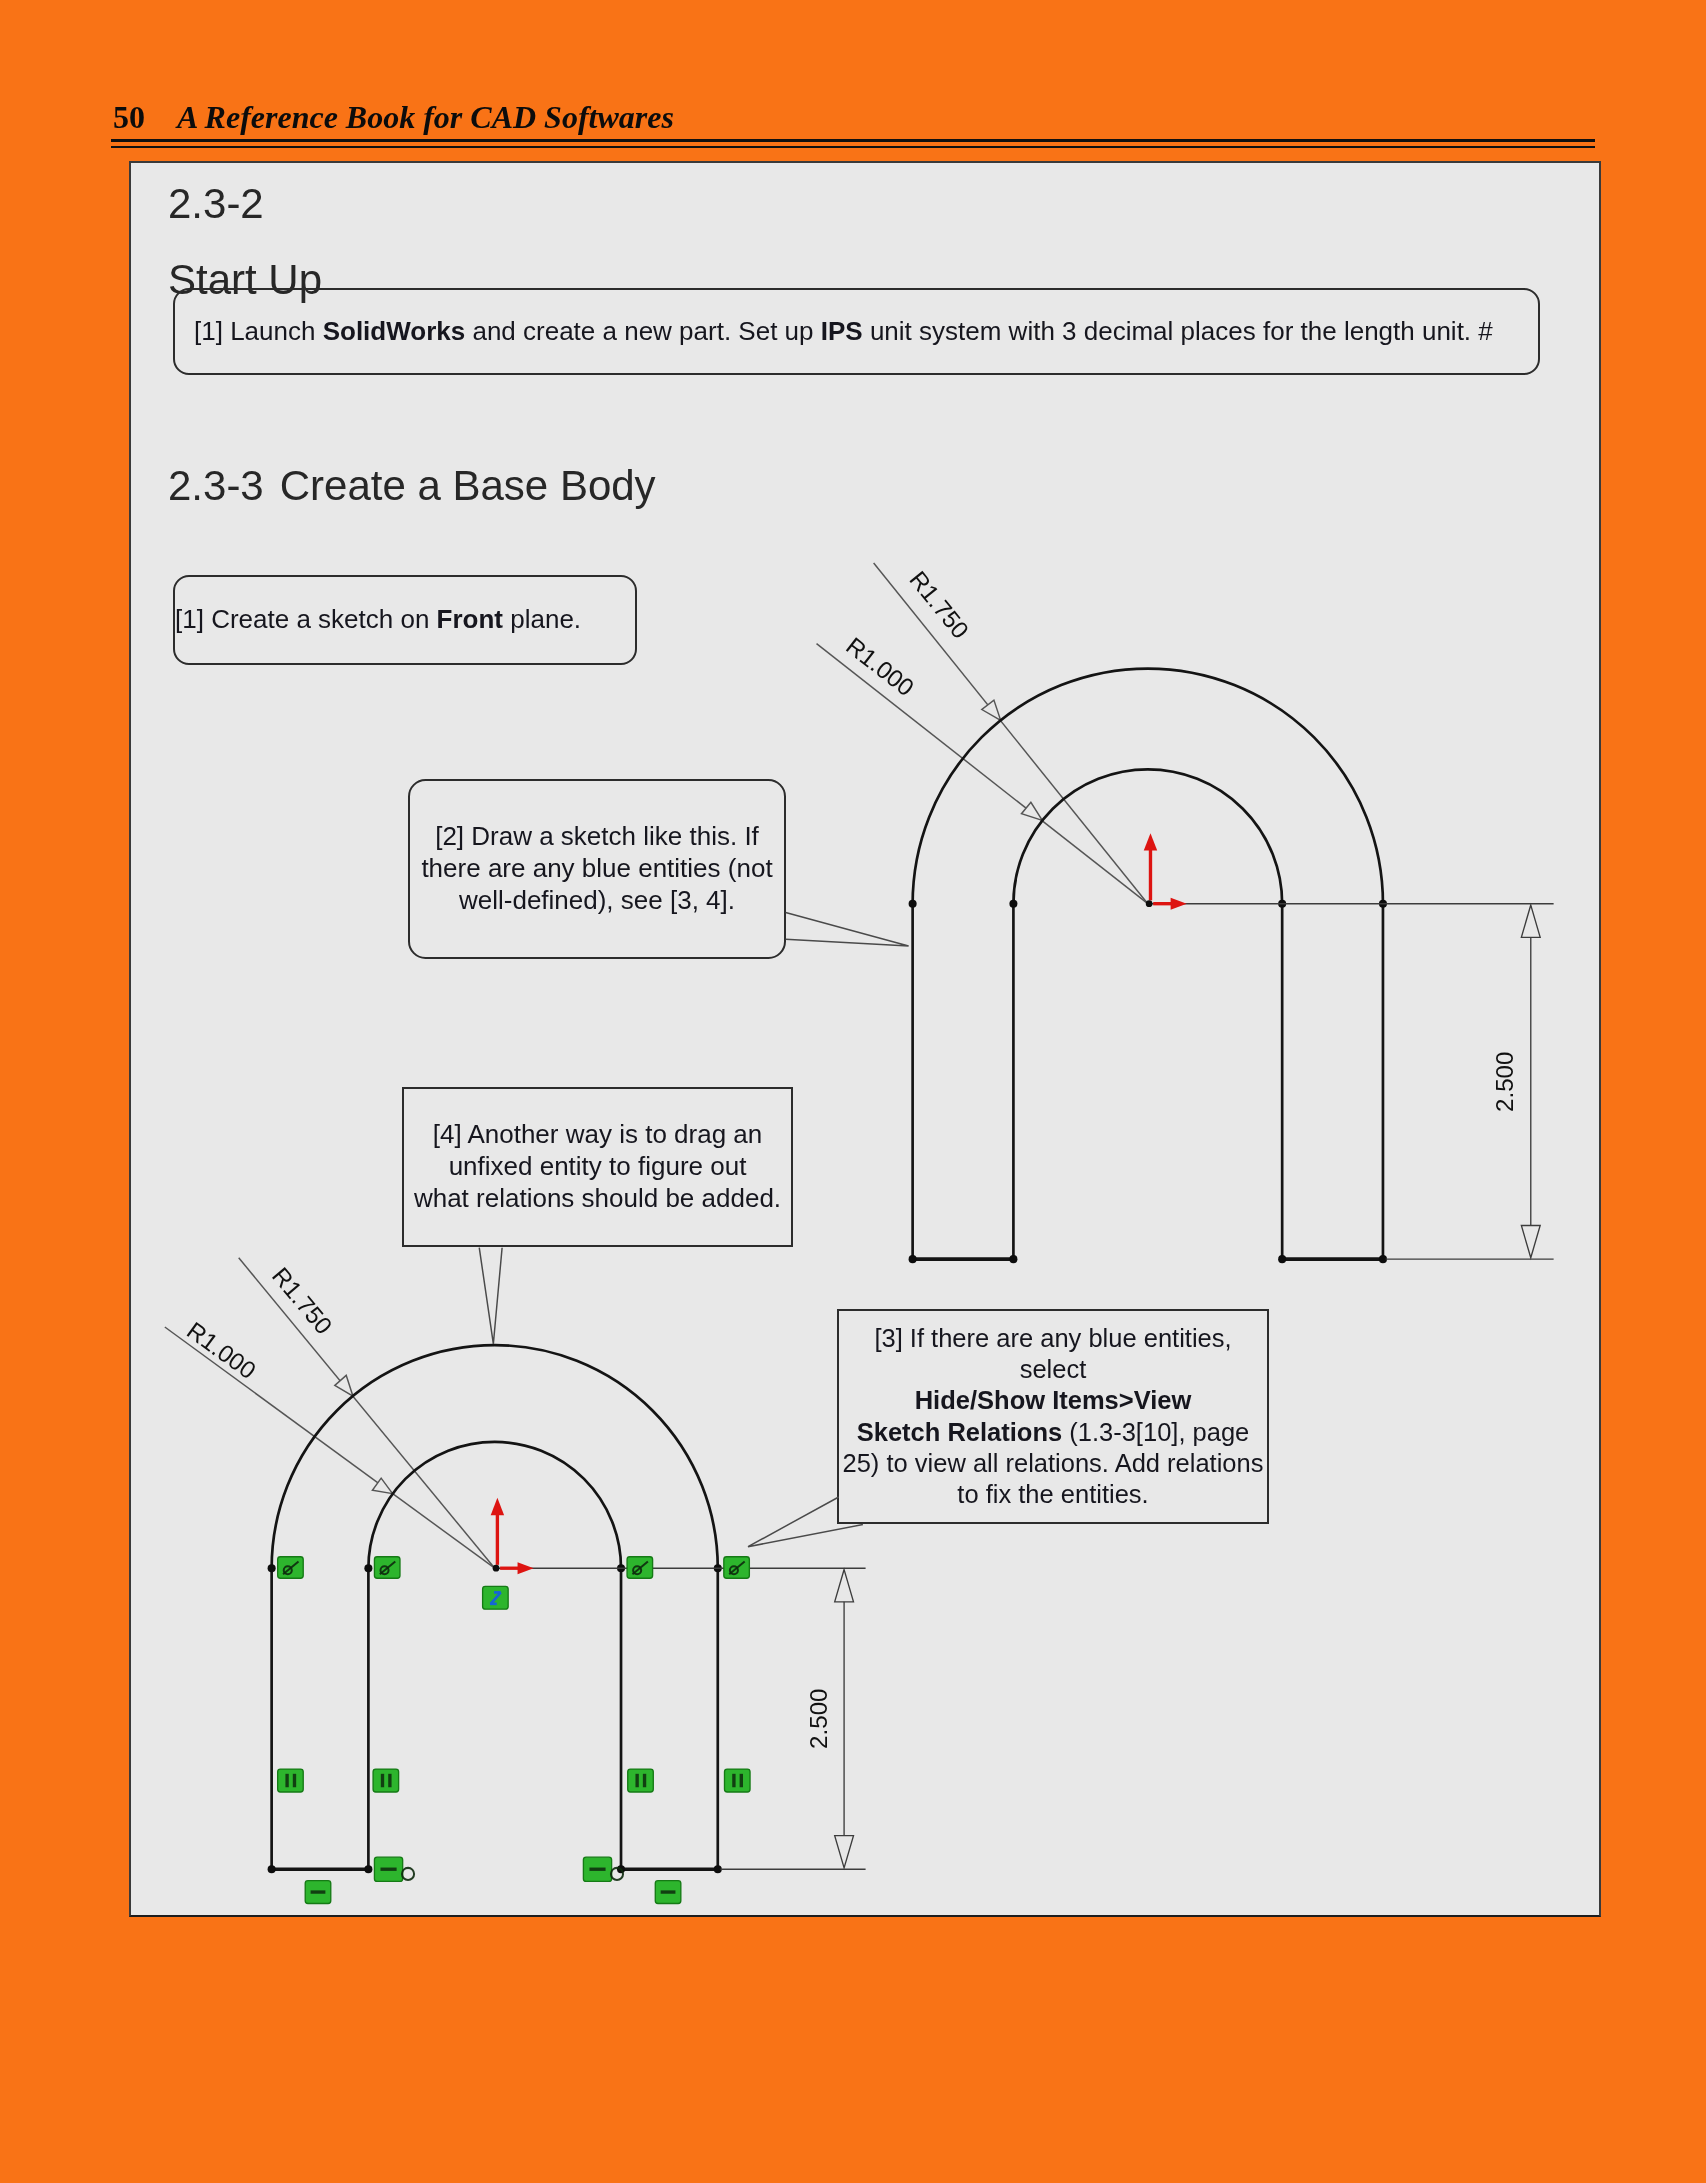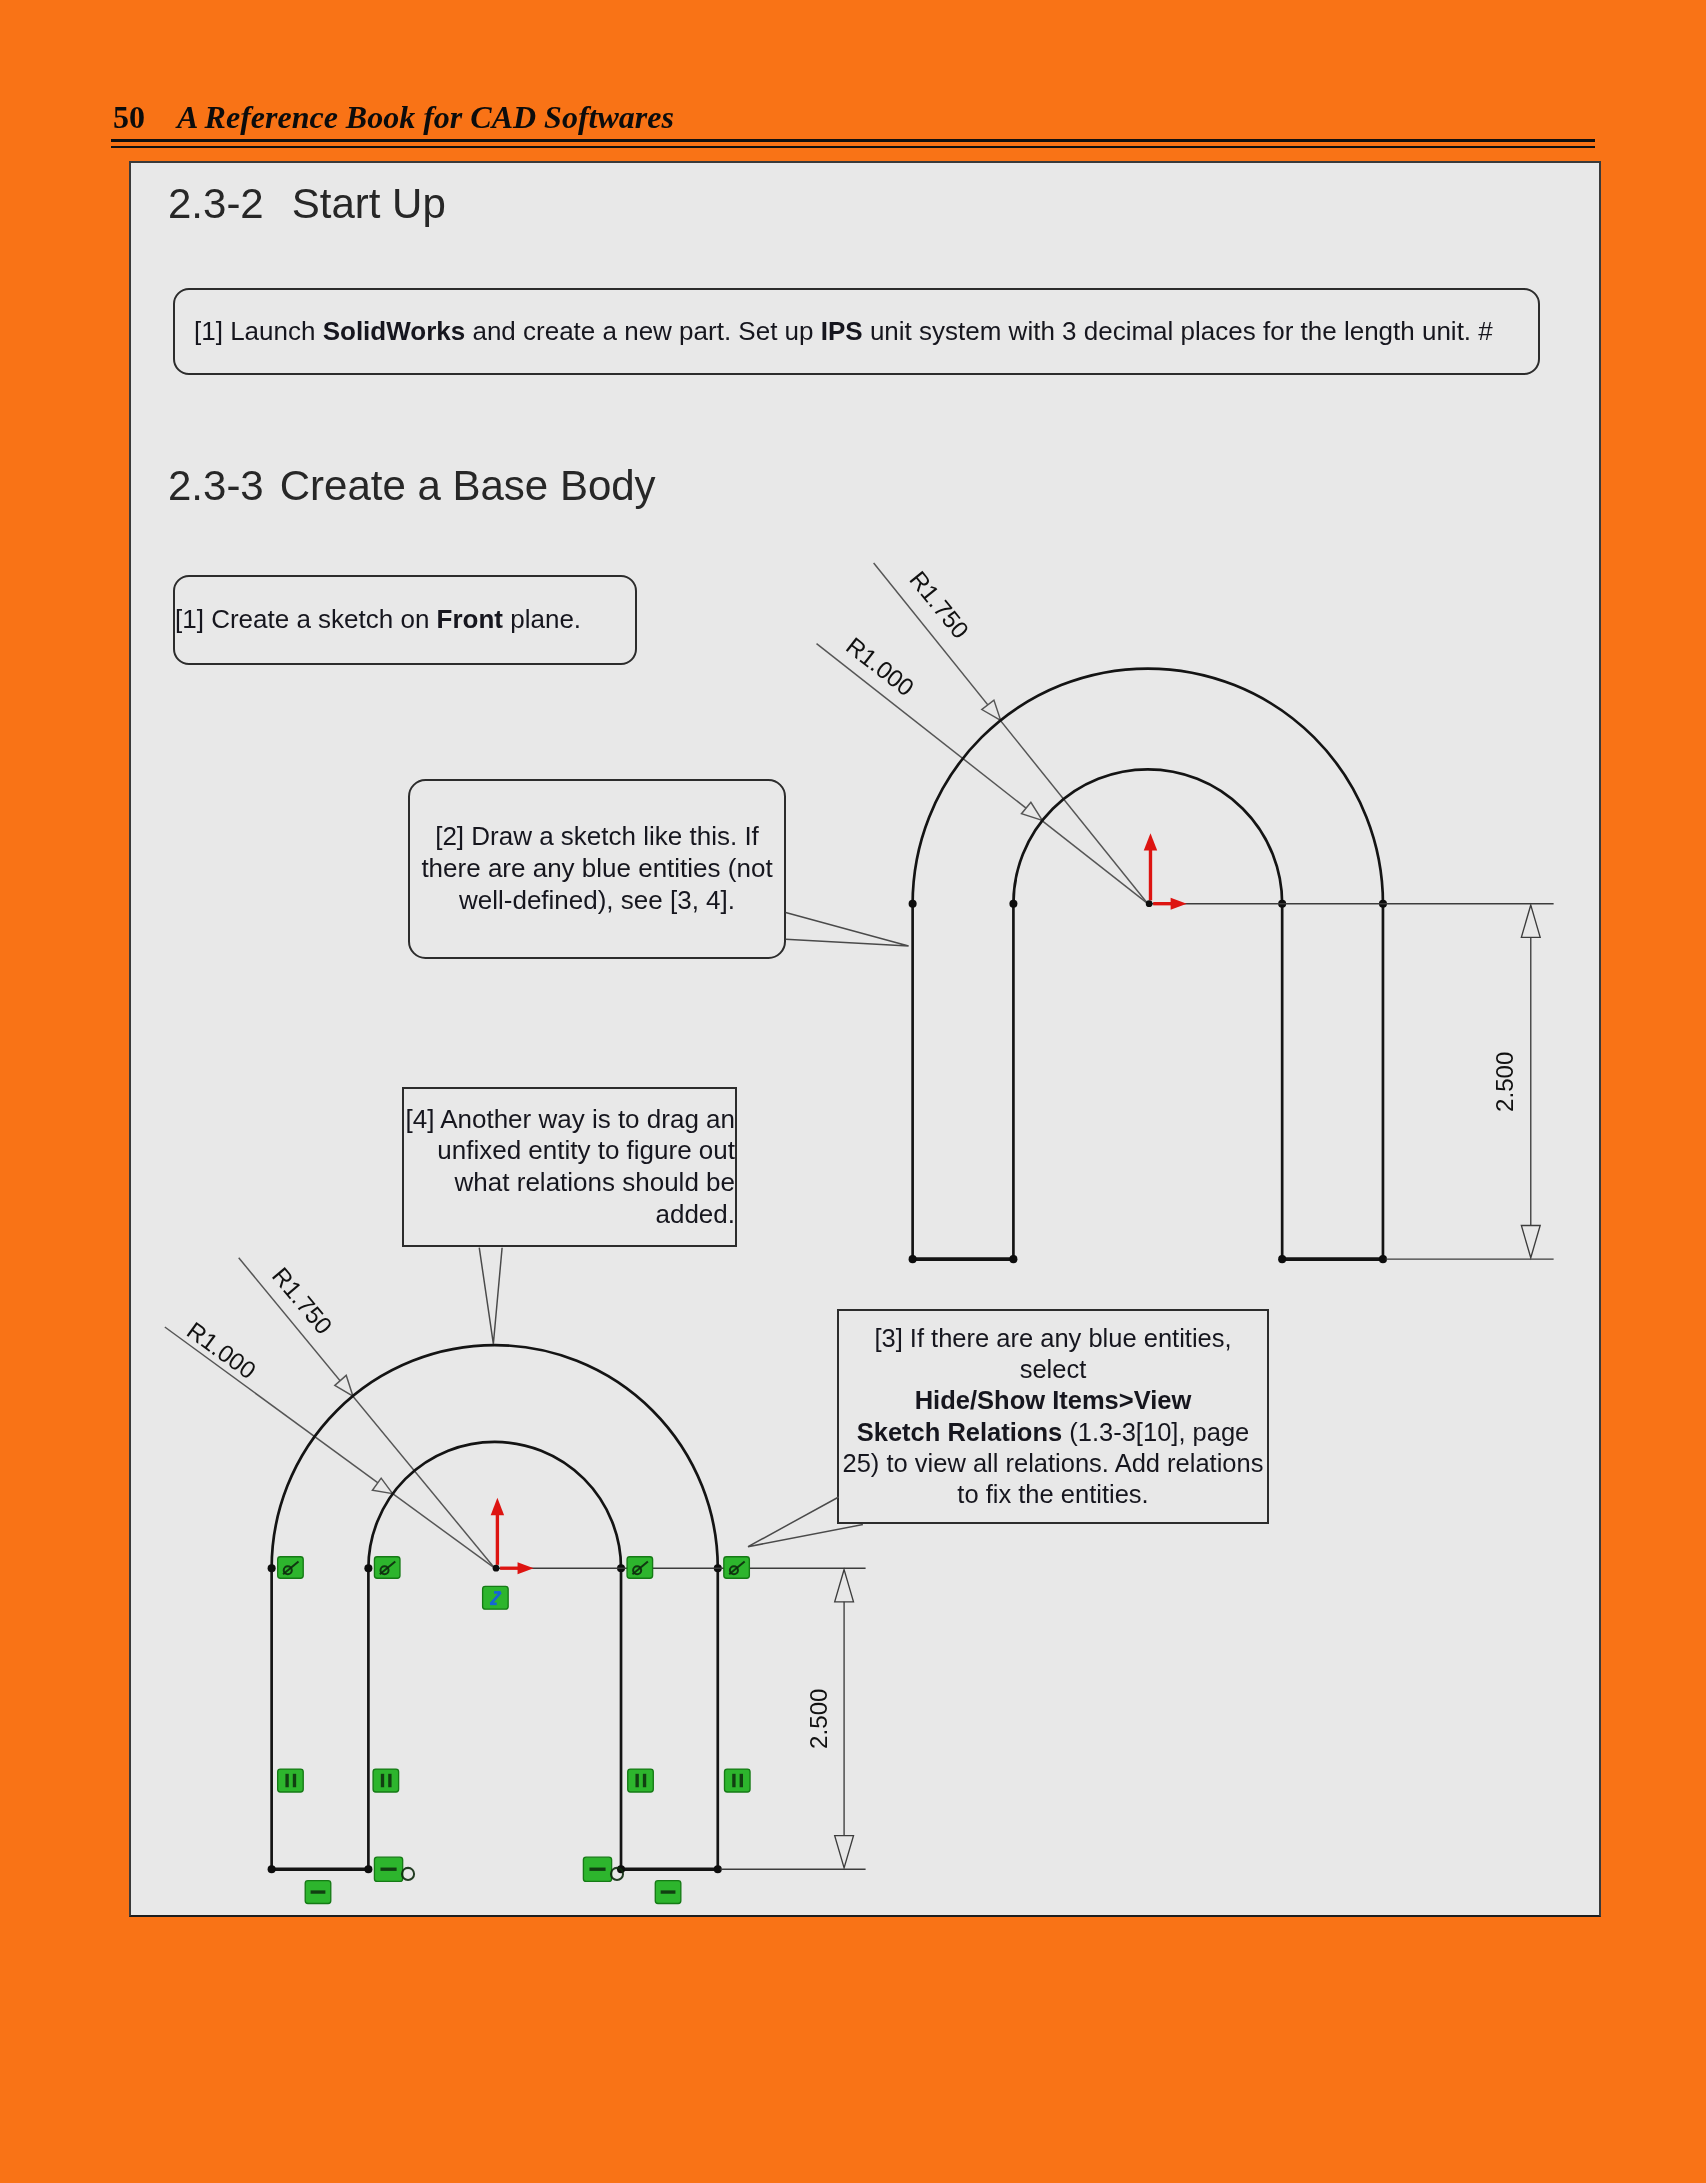--- a/index.html
+++ b/index.html
@@ -11,34 +11,34 @@
   .hdr .booktitle{font-family:"Liberation Serif", serif;font-weight:700;font-style:italic;
                   font-size:32px;color:#0c0c0c;margin-left:32px;}
   .rule1{position:absolute;left:111px;top:139px;width:1484px;height:3.4px;background:#101010;}
   .rule2{position:absolute;left:111px;top:146px;width:1484px;height:2px;background:#101010;}
   
   .contentbox{position:absolute;left:129px;top:161px;width:1472px;height:1756px;
               background:#e8e8e8;border:2px solid #3a3a3a;border-bottom:2.7px solid #1d1d1d;box-sizing:border-box;}
   
   .h-section{position:absolute;display:flex;gap:28px;font-size:42px;font-weight:400;
              color:#272727;letter-spacing:0px;white-space:nowrap;}
-  #h-startup{left:168px;top:180px;}
+  #h-startup{left:168px;top:180px;flex-direction:column;}
   #h-basebody{left:168px;top:462px;gap:16px;}
   
   .callout{position:absolute;border:2px solid #2c2c2c;box-sizing:border-box;color:#16161e;
            font-size:26px;line-height:1.22;}
   .callout b{font-weight:700;}
   .rounded{border-radius:16px;}
   .vcenter{display:flex;flex-direction:column;justify-content:center;}
   .ctr{text-align:center;}
   #co-launch{left:173px;top:288px;width:1367px;height:87px;padding-left:19px;padding-right:6.7px;
              white-space:nowrap;}
   #co-front{left:173px;top:575px;width:464px;height:90px;white-space:nowrap;}
   #co-draw{left:408px;top:779px;width:378px;height:180px;border-radius:17.5px;}
-  #co-drag{left:402px;top:1087px;width:335px;height:160px;text-align:right;}
+  #co-drag{left:402px;top:1087px;width:391px;height:160px;}
   #co-fix{left:837px;top:1309px;width:432px;height:215px;font-size:25.5px;}
   
   #sketch-svg{position:absolute;left:0;top:0;pointer-events:none;}
   .geo{stroke:#141414;stroke-width:4px;fill:none;}
   .geothick{stroke:#141414;stroke-width:5.5px;fill:none;}
   .thin{stroke:#3c3c3c;stroke-width:2px;fill:none;}
   .leader{stroke:#555;stroke-width:2.2px;fill:none;}
   .oparrow{stroke:#555;stroke-width:2.2px;fill:#e8e8e8;}
   .dimarrow{stroke:#3c3c3c;stroke-width:2px;fill:#e8e8e8;}
   .dot{fill:#0d0d0d;}

